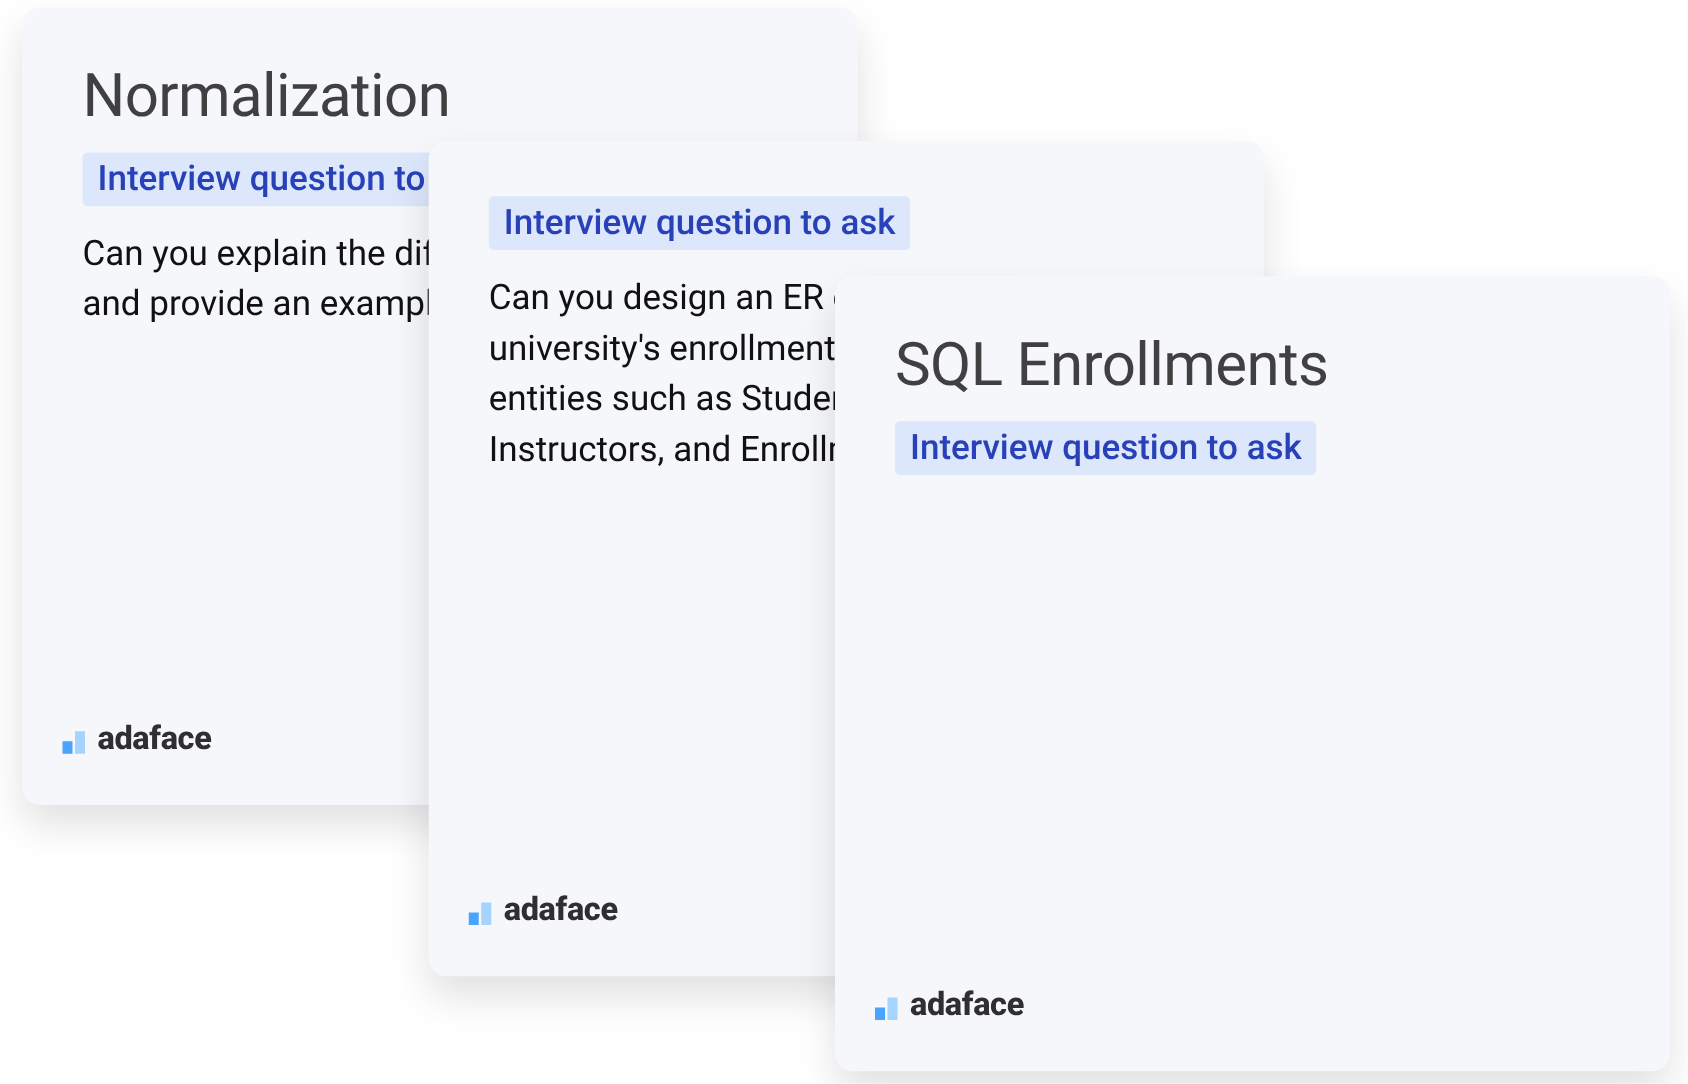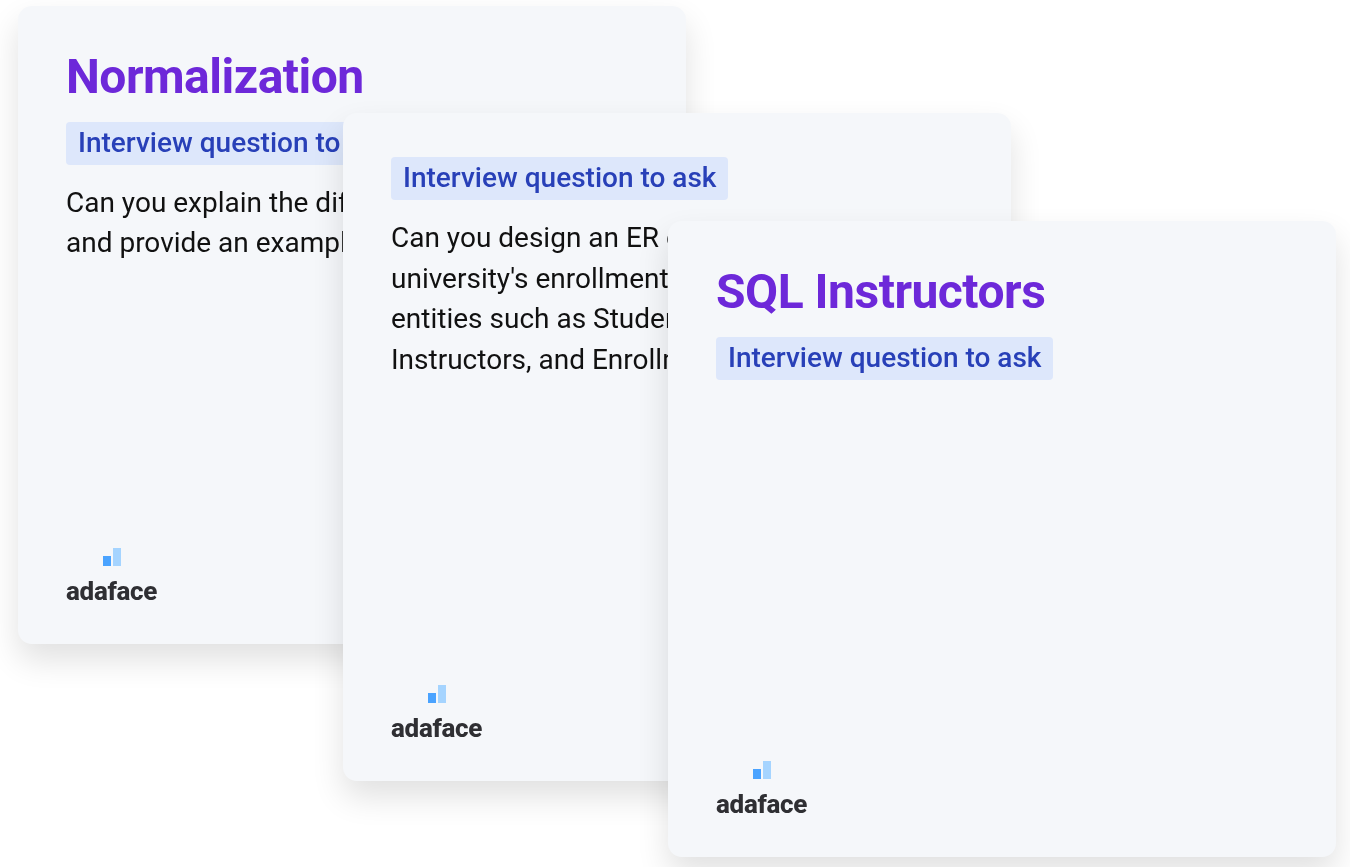--- a/index.html
+++ b/index.html
@@ -13,22 +13,22 @@
   }
   .card {
     position: absolute;
     background: #f5f7fa;
     border-radius: 14px;
     box-shadow: 0 16px 32px rgba(0,0,0,0.12);
     padding: 44px 48px 38px 48px;
   }
   .card-title {
     font-size: 48px;
-    font-weight: 700;
-    color: #6d28d9;
+    font-weight: 400;
+    color: #404040;
     line-height: 1.12;
     margin-bottom: 18px;
     letter-spacing: -0.5px;
   }
   .badge {
     display: inline-block;
     background: #dde7fb;
     color: #2840b8;
     font-size: 28px;
     font-weight: 500;
@@ -60,23 +60,22 @@
     font-size: 26px;
     font-weight: 800;
     color: #2f2f33;
     letter-spacing: -0.3px;
   }
   .card-1 { left: 18px; top: 6px; width: 668px; height: 638px; z-index: 1; }
   .card-2 { left: 343px; top: 113px; width: 668px; height: 668px; z-index: 2; }
   .card-3 { left: 668px; top: 221px; width: 668px; height: 636px; z-index: 3; }
   .card-1 .logo-row, .card-2 .logo-row, .card-3 .logo-row {
     position: absolute;
-    left: 48px;
+    left: 32px;
     bottom: 38px;
-    flex-direction: column;
   }
 </style>
 </head>
 <body>
 
 <div class="card card-1">
   <div class="card-title">Normalization</div>
   <div class="badge">Interview question to ask</div>
   <div class="question">Can you explain the different normal forms and provide an example for each?</div>
   <div class="logo-row">
@@ -94,21 +93,21 @@
   <div class="logo-row">
     <span class="logo-icon">
       <span class="bar-1"></span>
         <span class="bar-2"></span>
     </span>
     <span class="logo-text">adaface</span>
   </div>
 </div>
 
 <div class="card card-3">
-  <div class="card-title">SQL Instructors</div>
+  <div class="card-title">SQL Enrollments</div>
   <div class="badge">Interview question to ask</div>
   <div class="logo-row">
     <span class="logo-icon">
       <span class="bar-1"></span>
         <span class="bar-2"></span>
     </span>
     <span class="logo-text">adaface</span>
   </div>
 </div>
 

